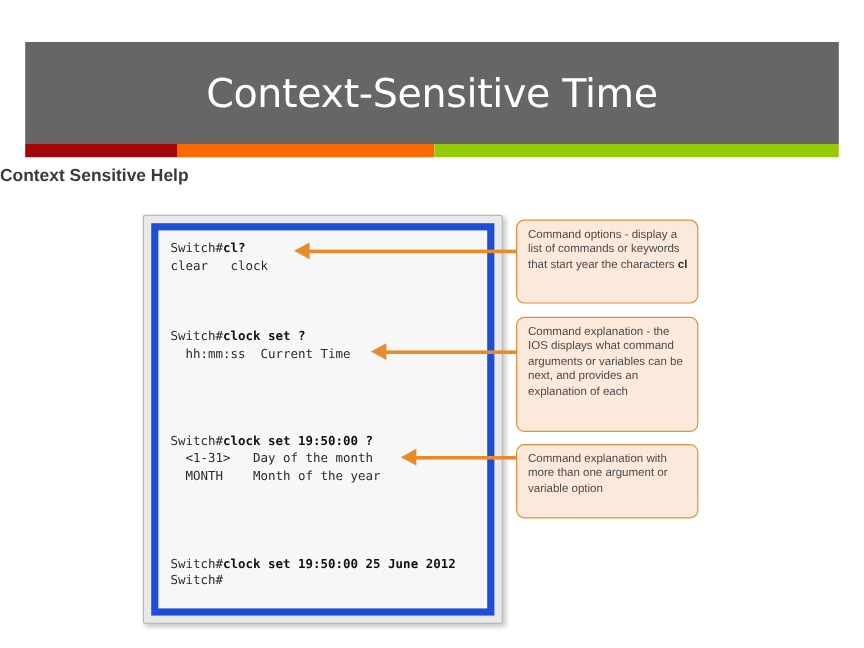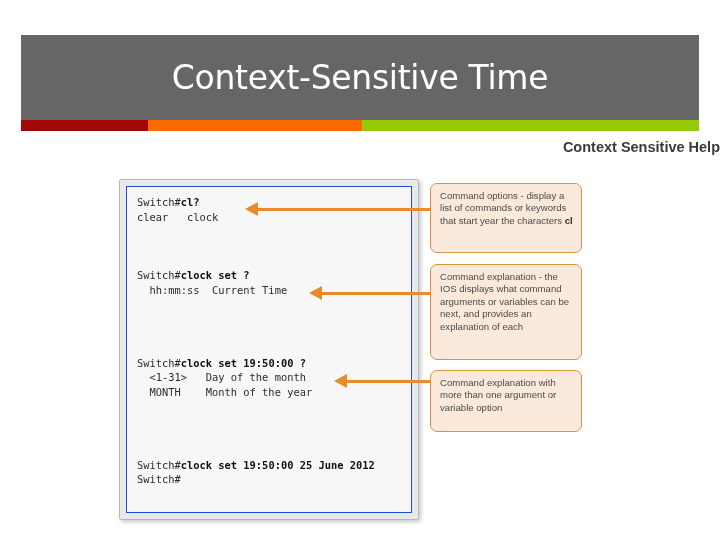--- a/index.html
+++ b/index.html
@@ -58,21 +58,21 @@
   .accent-seg-red   { width: 127px; background: #a00808; }
   .accent-seg-orange{ width: 214px; background: #fa6800; }
   .accent-seg-green { flex: 1;      background: #95ca06; }
 
   
   .sub-heading {
     position: absolute;
     left: 0;
     top: 139px;
     width: 720px;
-    text-align: right;
+    text-align: left;
     color: #3a3a3a;
     font-size: 14.5px;
     font-weight: bold;
     font-family: "Liberation Sans", sans-serif;
   }
 
   
   .console-frame {
     position: absolute;
     left: 119px;
@@ -83,21 +83,21 @@
     border: 1px solid #b9b9b9;
     border-radius: 2px;
     box-shadow: 2px 2px 4px rgba(0,0,0,0.22);
     box-sizing: border-box;
     padding: 6px;
   }
   .console-inner {
     width: 100%;
     height: 100%;
     background: #f7f7f7;
-    border: 1px solid #1d4ed8;
+    border: 6px solid #1d4ed8;
     box-sizing: border-box;
     padding: 8px 6px 6px 10px;
     font-family: "DejaVu Sans Mono", monospace;
     font-size: 10.4px;
     line-height: 14.6px;
     color: #2b2b2b;
     white-space: pre;
     overflow: hidden;
   }
   .console-inner b { font-weight: bold; color: #111; }

